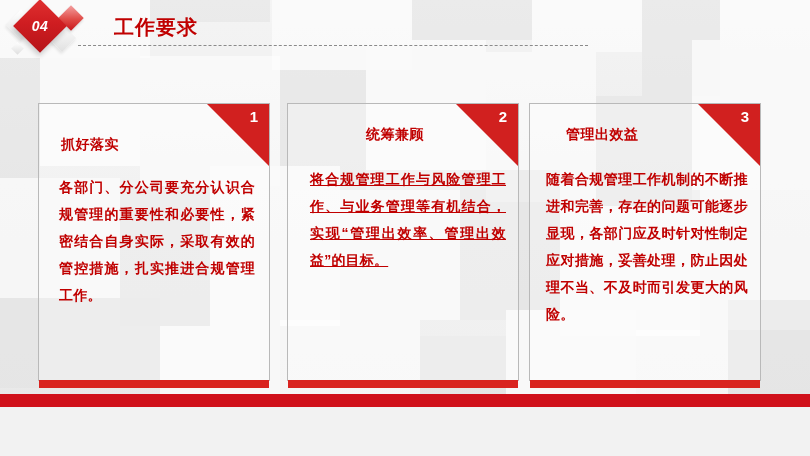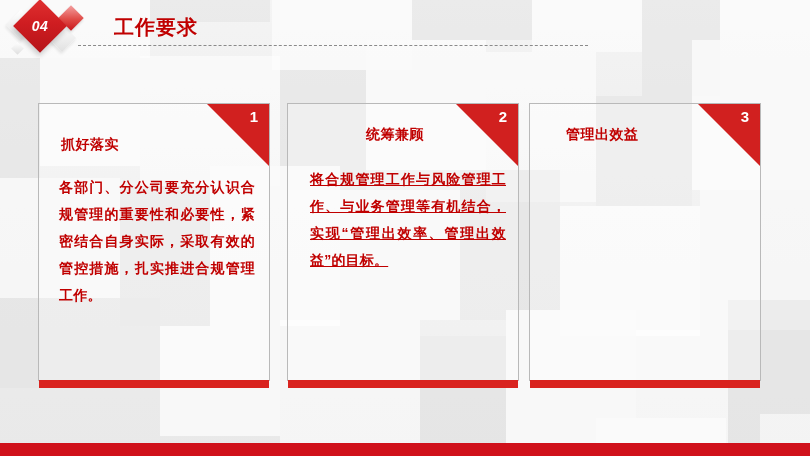--- a/index.html
+++ b/index.html
@@ -9,21 +9,21 @@
   body {
     width: 810px;
     height: 456px;
     overflow: hidden;
     font-family: "Liberation Sans", "DejaVu Sans", sans-serif;
     background: #f2f2f2;
   }
   #slide {
     position: relative;
     width: 810px;
-    height: 456px;
+    height: 407px;
     background: linear-gradient(180deg, #f4f4f4 0%, #ededed 45%, #e9e9e9 100%);
     overflow: hidden;
   }
 
   
   .bg-layer {
     position: absolute;
     inset: 0;
     overflow: hidden;
     pointer-events: none;
@@ -285,16 +285,17 @@
     <div class="card-body">将合规管理工作与风险管理工作、与业务管理等有机结合，实现“管理出效率、管理出效益”的目标。</div>
   </div>
 
   <div class="card card-3">
     <div class="card-bar"></div>
     <div class="corner">
       <div class="corner-tri"></div>
       <div class="corner-index">3</div>
     </div>
     <div class="card-title">管理出效益</div>
+    <div class="card-body">随着合规管理工作机制的不断推进和完善，存在的问题可能逐步显现，各部门应及时针对性制定应对措施，妥善处理，防止因处理不当、不及时而引发更大的风险。</div>
   </div>
 
   <div class="bottom-band"></div>
 </div>
 
 </body></html>

